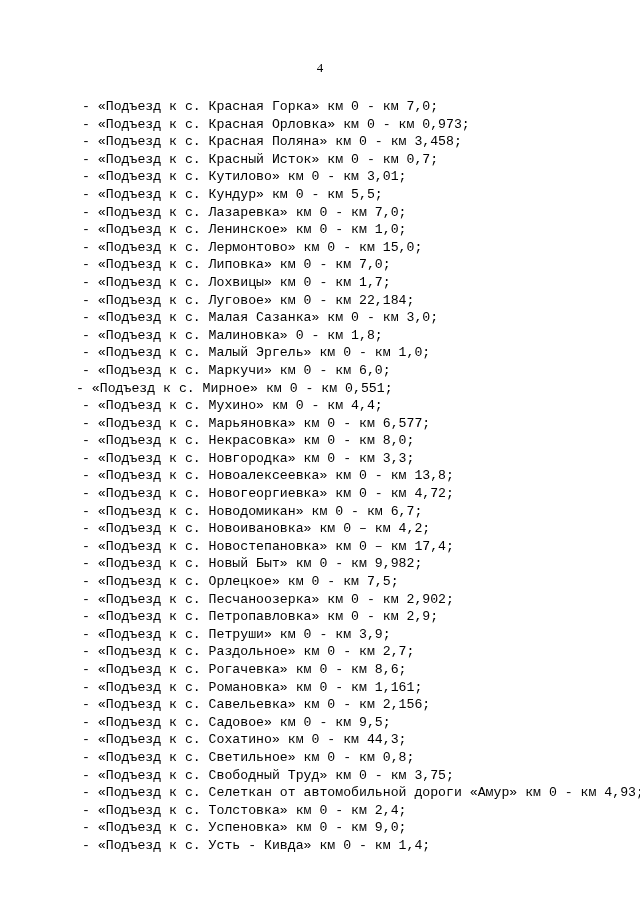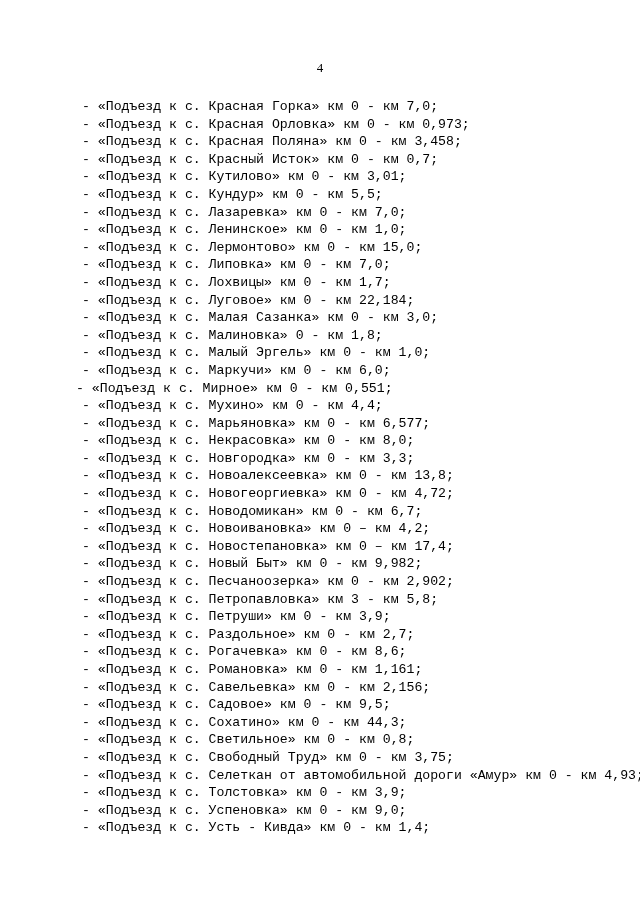--- a/index.html
+++ b/index.html
@@ -70,29 +70,30 @@
       <li>- «Подъезд к с. Мухино» км 0 - км 4,4;</li>
       <li>- «Подъезд к с. Марьяновка» км 0 - км 6,577;</li>
       <li>- «Подъезд к с. Некрасовка» км 0 - км 8,0;</li>
       <li>- «Подъезд к с. Новгородка» км 0 - км 3,3;</li>
       <li>- «Подъезд к с. Новоалексеевка» км 0 - км 13,8;</li>
       <li>- «Подъезд к с. Новогеоргиевка» км 0 - км 4,72;</li>
       <li>- «Подъезд к с. Новодомикан» км 0 - км 6,7;</li>
       <li>- «Подъезд к с. Новоивановка» км 0 – км 4,2;</li>
       <li>- «Подъезд к с. Новостепановка» км 0 – км 17,4;</li>
       <li>- «Подъезд к с. Новый Быт» км 0 - км 9,982;</li>
+      <li>- «Подъезд к с. Орлецкое» км 0 - км 7,5;</li>
       <li>- «Подъезд к с. Песчаноозерка» км 0 - км 2,902;</li>
-      <li>- «Подъезд к с. Петропавловка» км 3 - км 5,8;</li>
+      <li>- «Подъезд к с. Петропавловка» км 0 - км 2,9;</li>
       <li>- «Подъезд к с. Петруши» км 0 - км 3,9;</li>
       <li>- «Подъезд к с. Раздольное» км 0 - км 2,7;</li>
       <li>- «Подъезд к с. Рогачевка» км 0 - км 8,6;</li>
       <li>- «Подъезд к с. Романовка» км 0 - км 1,161;</li>
       <li>- «Подъезд к с. Савельевка» км 0 - км 2,156;</li>
       <li>- «Подъезд к с. Садовое» км 0 - км 9,5;</li>
       <li>- «Подъезд к с. Сохатино» км 0 - км 44,3;</li>
       <li>- «Подъезд к с. Светильное» км 0 - км 0,8;</li>
       <li>- «Подъезд к с. Свободный Труд» км 0 - км 3,75;</li>
       <li>- «Подъезд к с. Селеткан от автомобильной дороги «Амур» км 0 - км 4,93;</li>
-      <li>- «Подъезд к с. Толстовка» км 0 - км 3,9;</li>
+      <li>- «Подъезд к с. Толстовка» км 0 - км 2,4;</li>
       <li>- «Подъезд к с. Успеновка» км 0 - км 9,0;</li>
       <li>- «Подъезд к с. Усть - Кивда» км 0 - км 1,4;</li>
     </ul>
 </div>
 
 </body></html>

